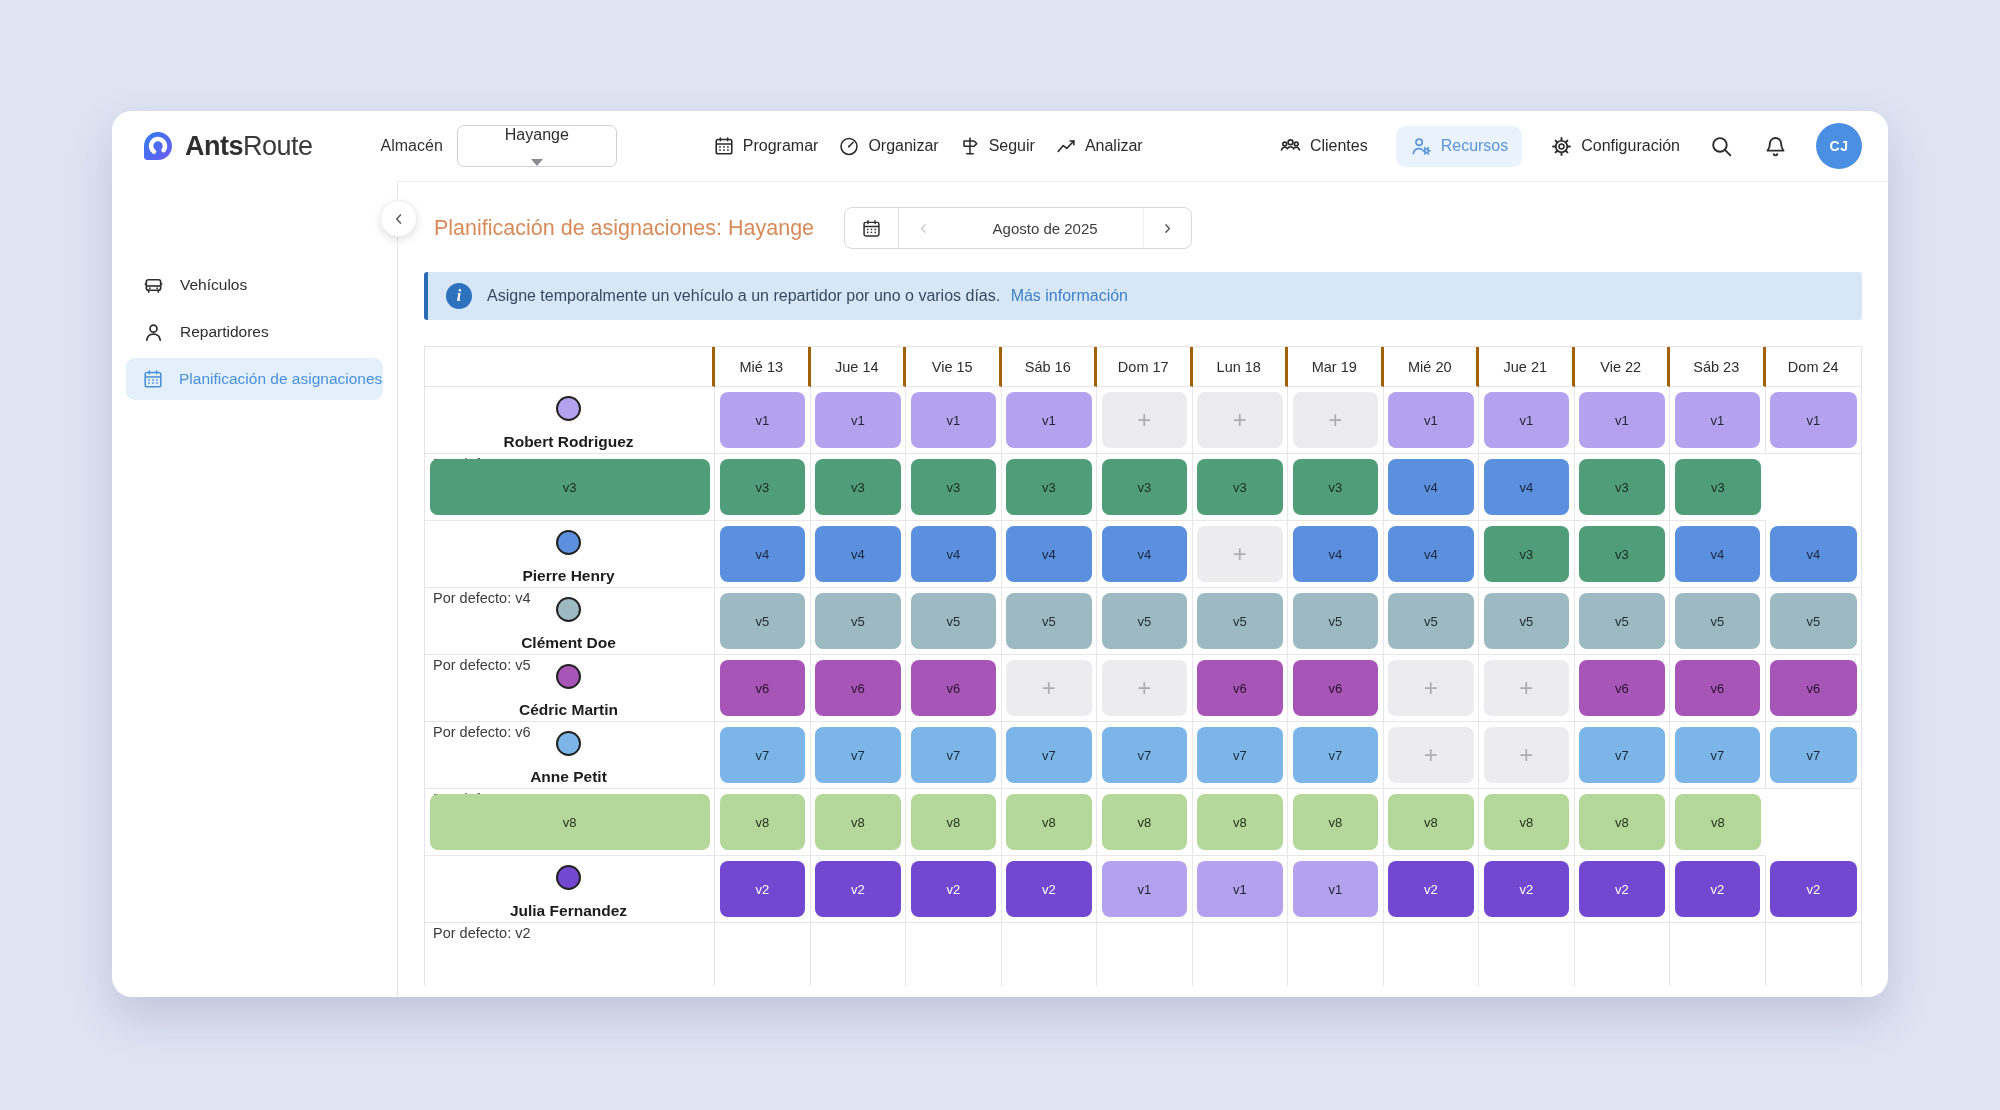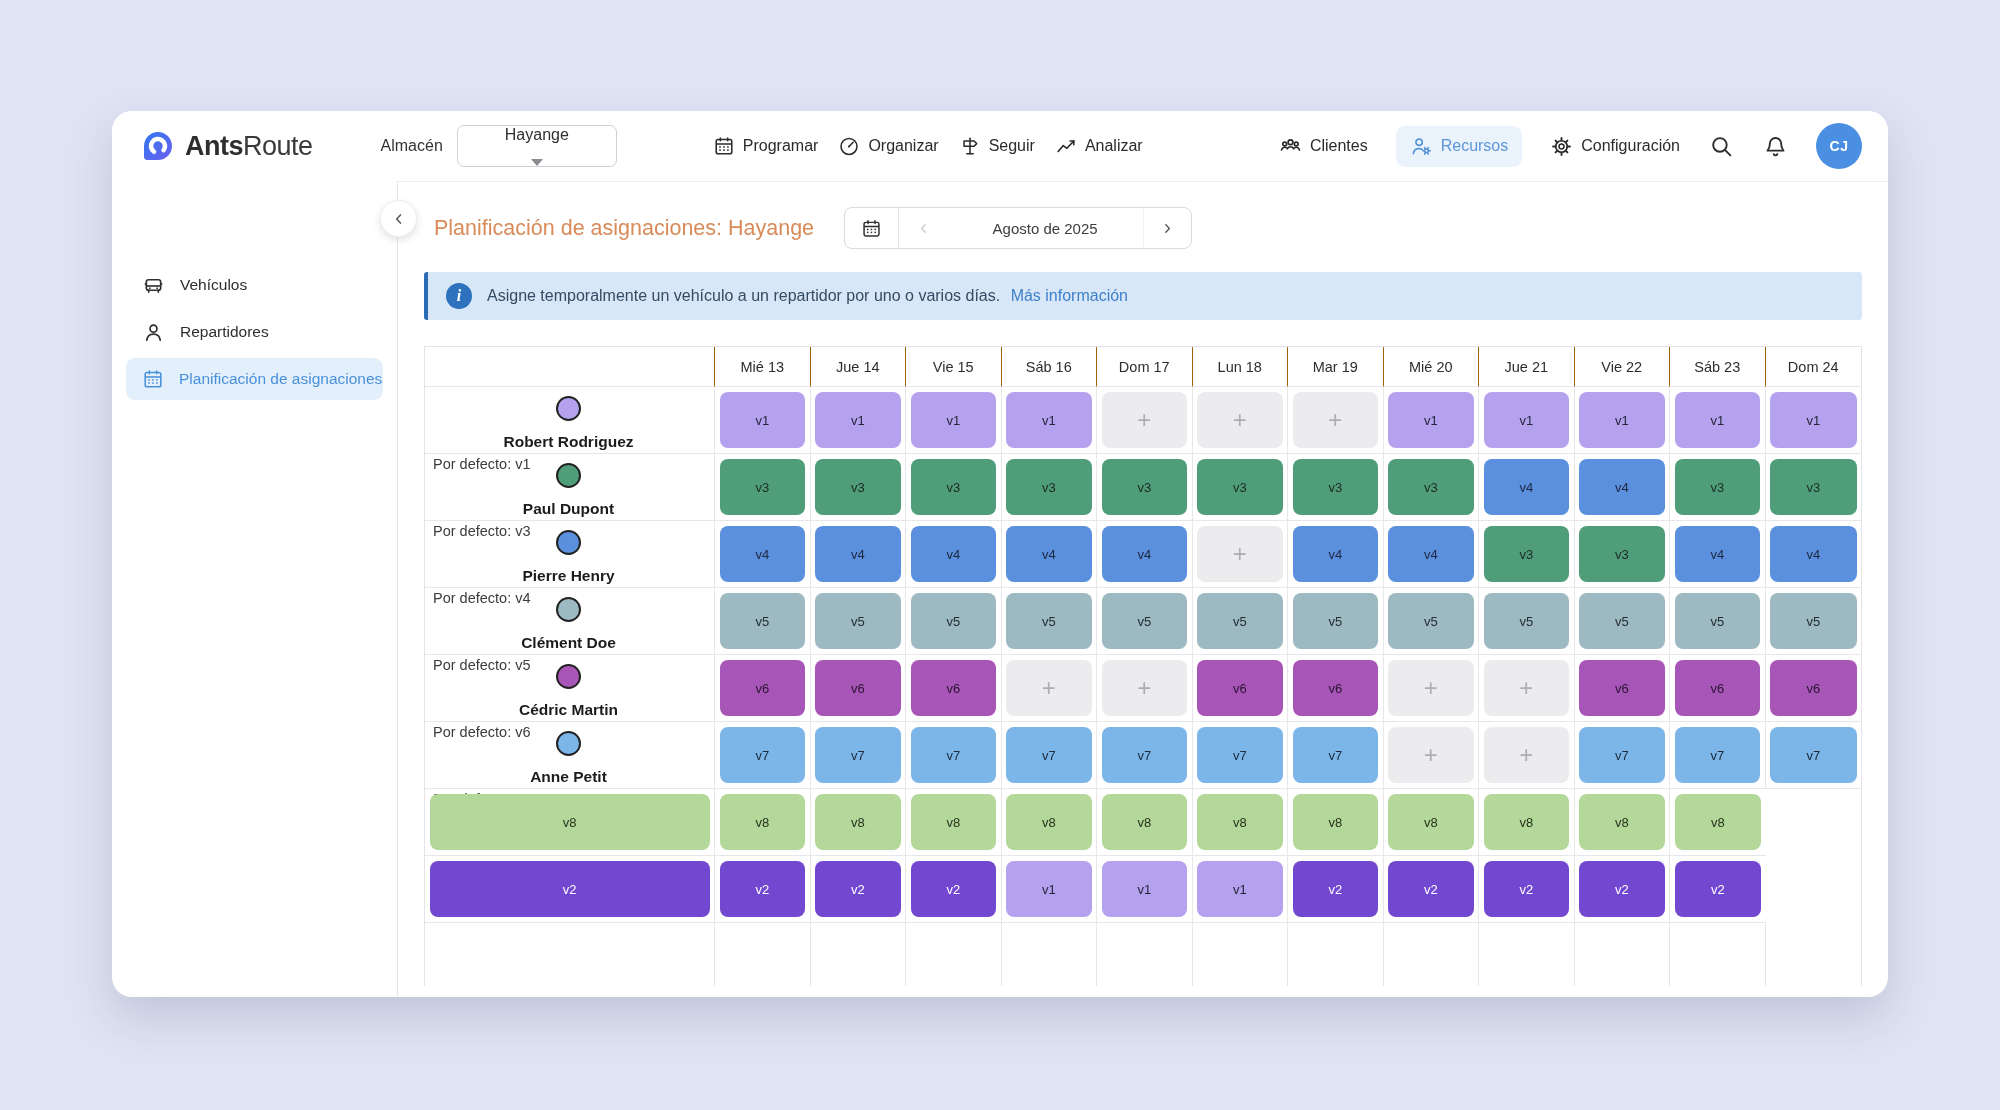--- a/index.html
+++ b/index.html
@@ -67,21 +67,21 @@
   .banner { height:48px; background:#d8e7f7; border-left:4px solid #2a6cb5; border-radius:3px;
             display:flex; align-items:center; padding:0 18px; gap:15px; margin-bottom:26px; }
   .info-badge { width:26px; height:26px; border-radius:50%; background:#2e72bd; color:#fff; font-size:16px; font-weight:bold;
                 display:flex; align-items:center; justify-content:center; font-family:"Liberation Serif", serif; font-style:italic; }
   .banner-text { font-size:16px; color:#344b63; }
   .banner-link { font-size:16px; color:#3f80c9; margin-left:6px; cursor:pointer; }
   
   .sched { border:1px solid #e4e4e8; border-bottom:none; background:#fff; }
   .srow { display:grid; grid-template-columns:290px repeat(12, 1fr); }
   .hcell { height:40px; display:flex; align-items:center; justify-content:center; font-size:14.5px; color:#2d2d2d;
-           border-right:1px solid #a16207; border-bottom:1px solid #e7e7ea; }
+           border-right:3px solid #a16207; border-bottom:1px solid #e7e7ea; }
   .srow > :last-child { border-right:none; }
   .name-cell { height:67px; border-right:1px solid #e7e7ea; border-bottom:1px solid #e7e7ea; padding:9px 10px 0 8px; }
   .name-line { display:flex; align-items:center; gap:12px;flex-direction:column; }
   .drv-avatar { width:25px; height:25px; border-radius:50%; border:2px solid #222; flex:0 0 25px; }
   .drv-name { font-size:15.5px; font-weight:bold; color:#1c1c1c; white-space:nowrap; }
   .drv-default { font-size:14.5px; color:#3c3c3c; margin-top:5px; }
   .day-cell { height:67px; display:flex; align-items:center; justify-content:center;
               border-right:1px solid #e7e7ea; border-bottom:1px solid #e7e7ea; cursor:pointer; }
   .chip { width:calc(100% - 9px); height:56px; border-radius:8px; display:flex; align-items:center; justify-content:center;
           font-size:13px; }
@@ -394,27 +394,20 @@
                 <div class="chip" style="background: rgb(181, 162, 239); color: rgb(35, 38, 58);">v1</div>
               </div>
               <div class="day-cell">
                 <div class="chip" style="background: rgb(181, 162, 239); color: rgb(35, 38, 58);">v1</div>
               </div>
               <div class="day-cell">
                 <div class="chip" style="background: rgb(181, 162, 239); color: rgb(35, 38, 58);">v1</div>
               </div>
             </div>
             <div class="srow">
-              <div class="name-cell">
-                <div class="name-line">
-                  <span class="drv-avatar" style="background: rgb(79, 157, 121);"></span>
-                  <span class="drv-name">Paul Dupont</span>
-                </div>
-                <div class="drv-default">Por defecto: v3</div>
-              </div>
               <div class="day-cell">
                 <div class="chip" style="background: rgb(79, 157, 121); color: rgb(28, 43, 36);">v3</div>
               </div>
               <div class="day-cell">
                 <div class="chip" style="background: rgb(79, 157, 121); color: rgb(28, 43, 36);">v3</div>
               </div>
               <div class="day-cell">
                 <div class="chip" style="background: rgb(79, 157, 121); color: rgb(28, 43, 36);">v3</div>
               </div>
               <div class="day-cell">
@@ -671,20 +664,27 @@
                 <div class="chip" style="background: rgb(179, 216, 154); color: rgb(38, 51, 29);">v8</div>
               </div>
               <div class="day-cell">
                 <div class="chip" style="background: rgb(179, 216, 154); color: rgb(38, 51, 29);">v8</div>
               </div>
               <div class="day-cell">
                 <div class="chip" style="background: rgb(179, 216, 154); color: rgb(38, 51, 29);">v8</div>
               </div>
             </div>
             <div class="srow">
+              <div class="name-cell">
+                <div class="name-line">
+                  <span class="drv-avatar" style="background: rgb(115, 72, 208);"></span>
+                  <span class="drv-name">Julia Fernandez</span>
+                </div>
+                <div class="drv-default">Por defecto: v2</div>
+              </div>
               <div class="day-cell">
                 <div class="chip" style="background: rgb(115, 72, 208); color: rgb(255, 255, 255);">v2</div>
               </div>
               <div class="day-cell">
                 <div class="chip" style="background: rgb(115, 72, 208); color: rgb(255, 255, 255);">v2</div>
               </div>
               <div class="day-cell">
                 <div class="chip" style="background: rgb(115, 72, 208); color: rgb(255, 255, 255);">v2</div>
               </div>
               <div class="day-cell">

